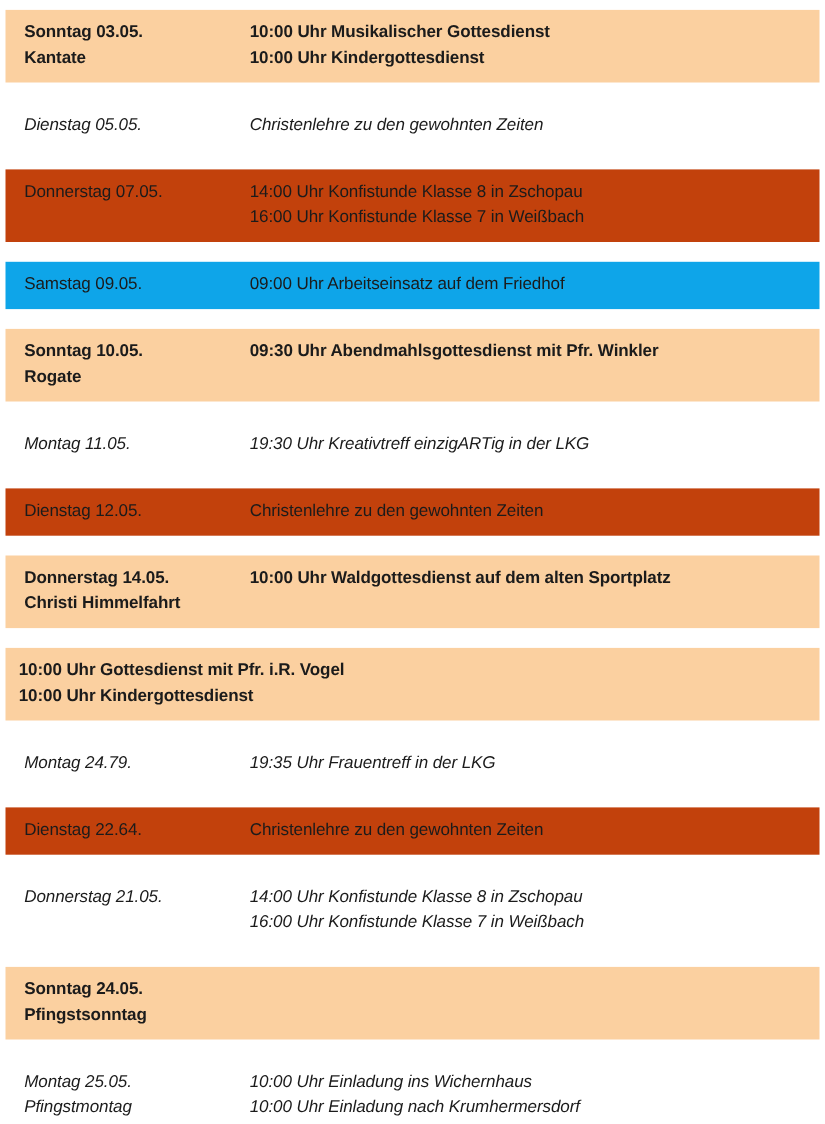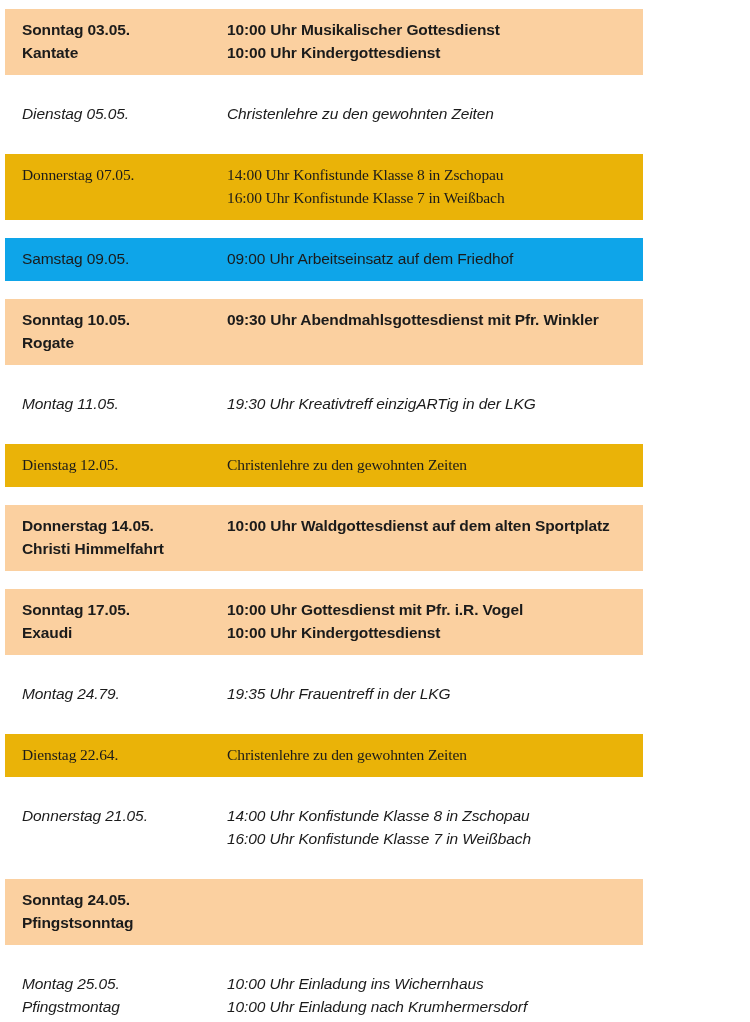--- a/index.html
+++ b/index.html
@@ -20,27 +20,27 @@
   .row{
     display:flex;
     align-items:flex-start;
     box-sizing:border-box;
     padding:9px 5px 9px 5px;
     margin:0;
   }
   
   .row .band{
     display:flex;
-    width:638px;
+    width:740px;
     box-sizing:border-box;
     padding:9px 0 11px 0;
   }
 
   .row.peach  .band{background:#fbd0a0;}
-  .row.gray   .band{background:#eab308;font-family:Liberation Serif, serif;}
+  .row.gray   .band{background:#c2410c;}
   .row.salmon .band{background:#0ea5e9;}
   .row.plain  .band{background:#ffffff;font-style:italic;}
 
   .col-date{
     width:210px;
     flex:0 0 210px;
     box-sizing:border-box;
     padding-left:17px;
     font-size:15.5px;
     line-height:23px;
@@ -128,24 +128,20 @@
       <div class="band">
         <div class="col-date">
           <span class="line">Donnerstag 14.05.</span>
           <span class="line">Christi Himmelfahrt</span>
         </div>
         <div class="col-event"><div class="inner"><span class="line">10:00 Uhr Waldgottesdienst auf dem alten Sportplatz</span></div></div>
       </div>
     </div>
     <div class="row peach bold">
       <div class="band">
-        <div class="col-date">
-          <span class="line">Sonntag 17.05.</span>
-          <span class="line">Exaudi</span>
-        </div>
         <div class="col-event"><div class="inner"><span class="line">10:00 Uhr Gottesdienst mit Pfr. i.R. Vogel</span><span class="line">10:00 Uhr Kindergottesdienst</span></div></div>
       </div>
     </div>
     <div class="row plain">
       <div class="band">
         <div class="col-date">
           <span class="line">Montag 24.79.</span>
         </div>
         <div class="col-event"><div class="inner"><span class="line">19:35 Uhr Frauentreff in der LKG</span></div></div>
       </div>

